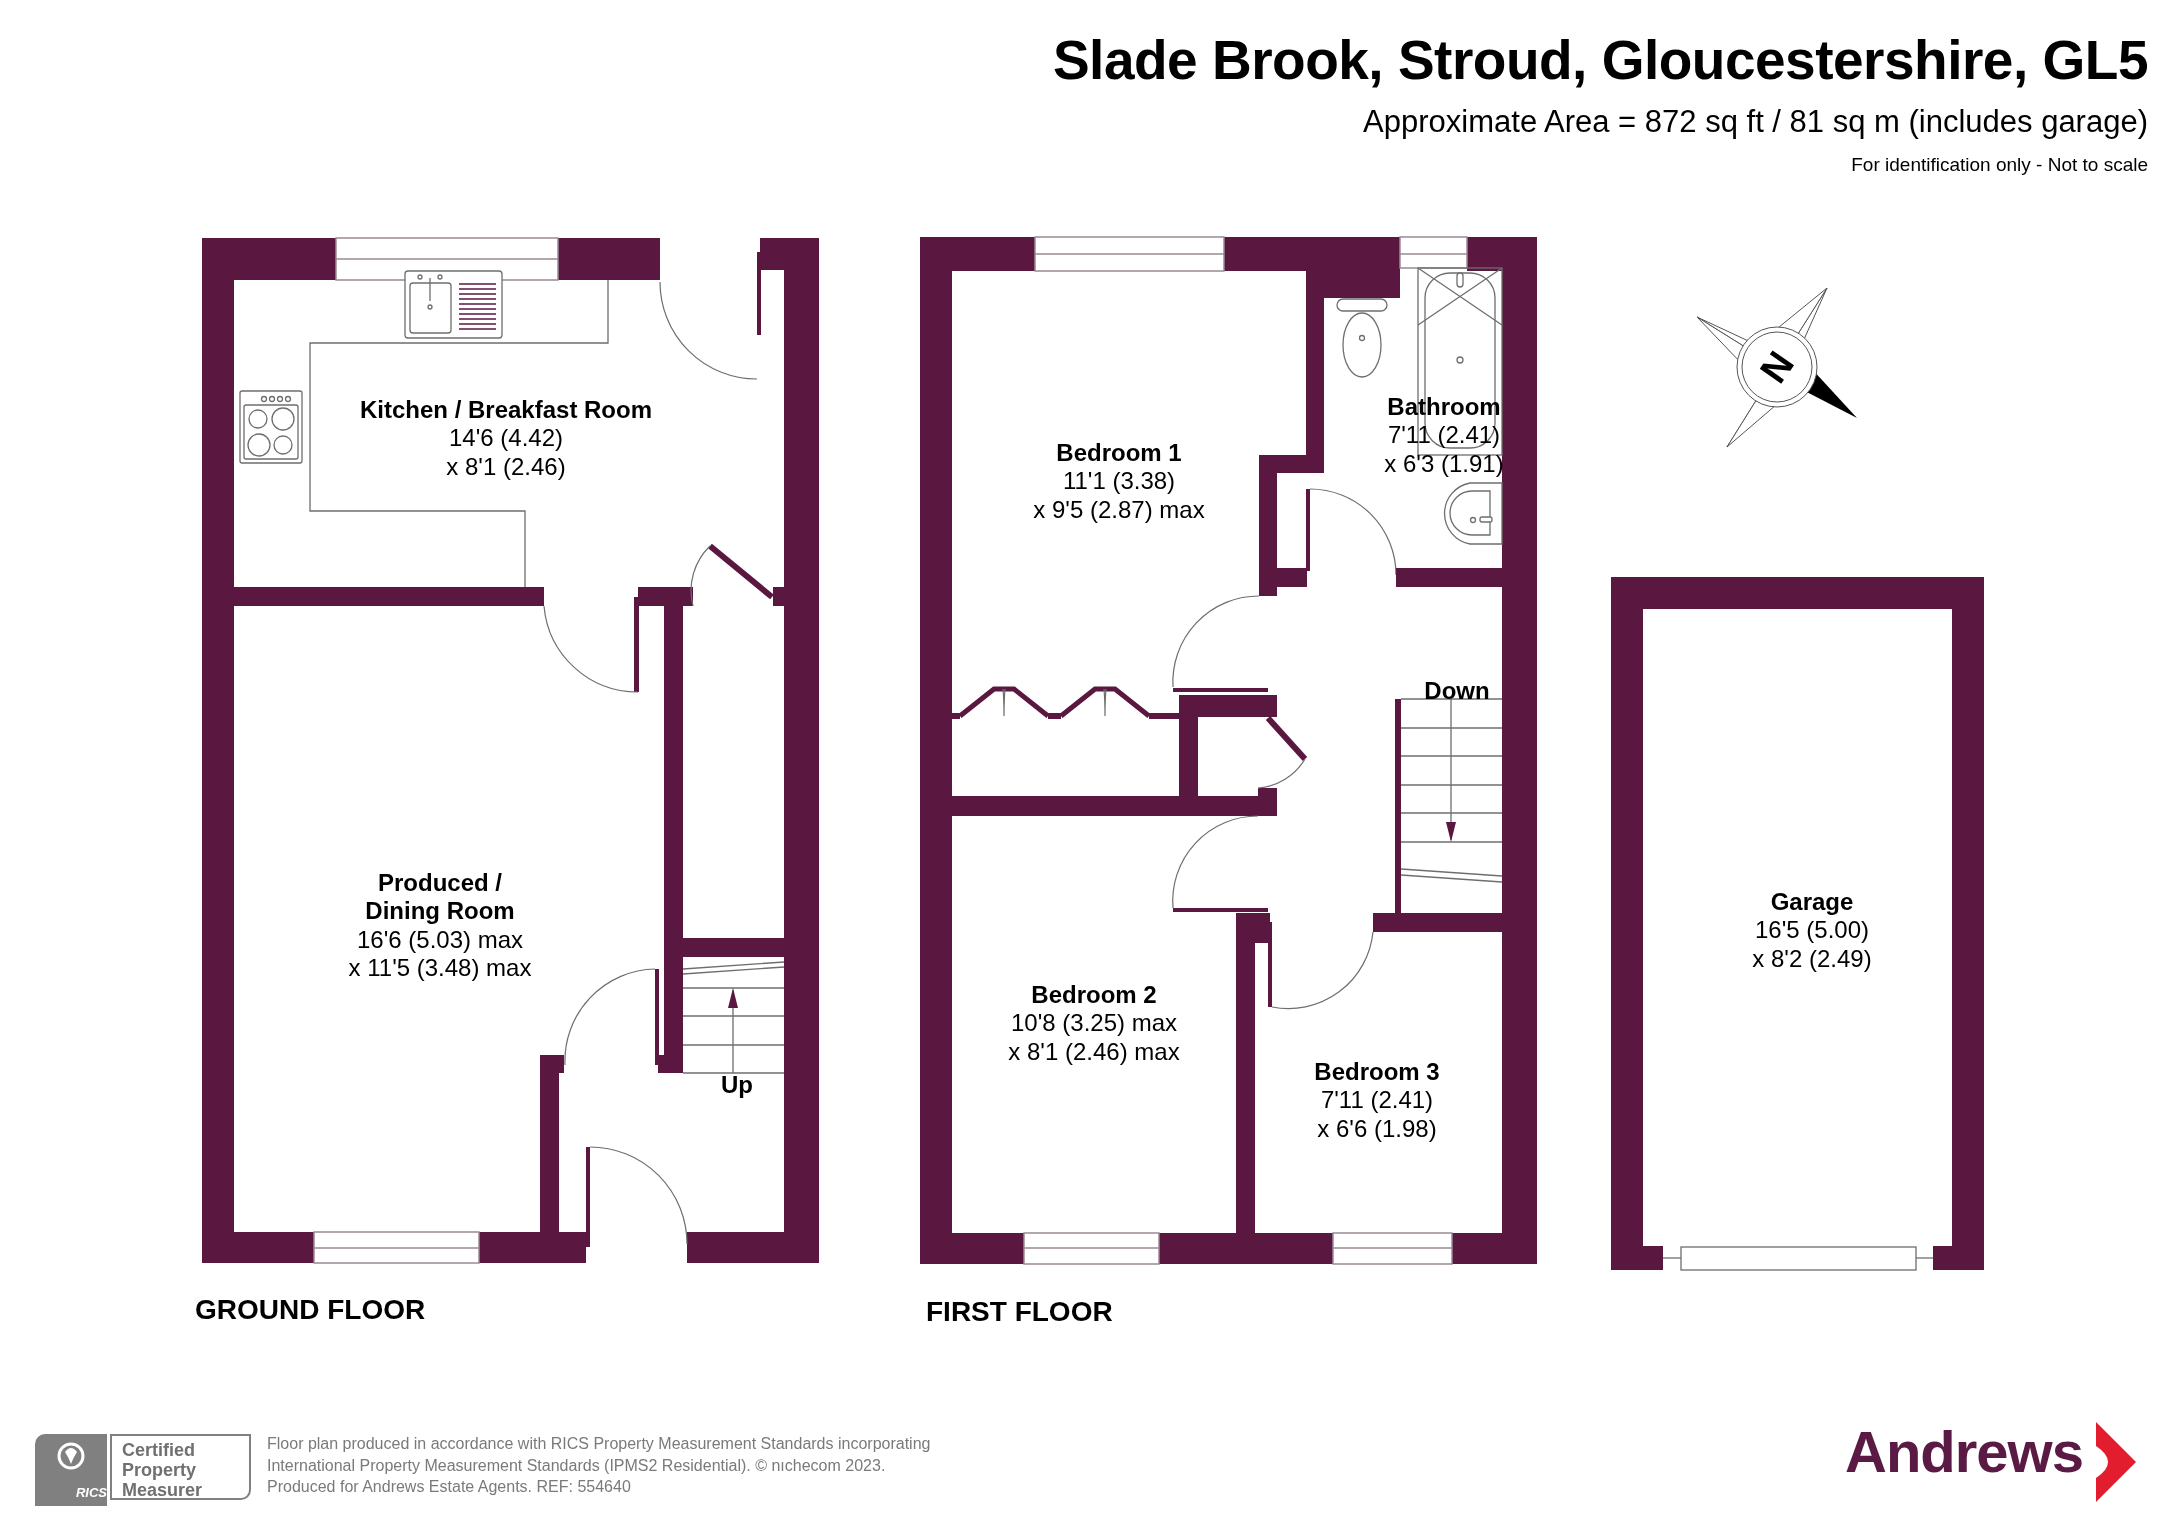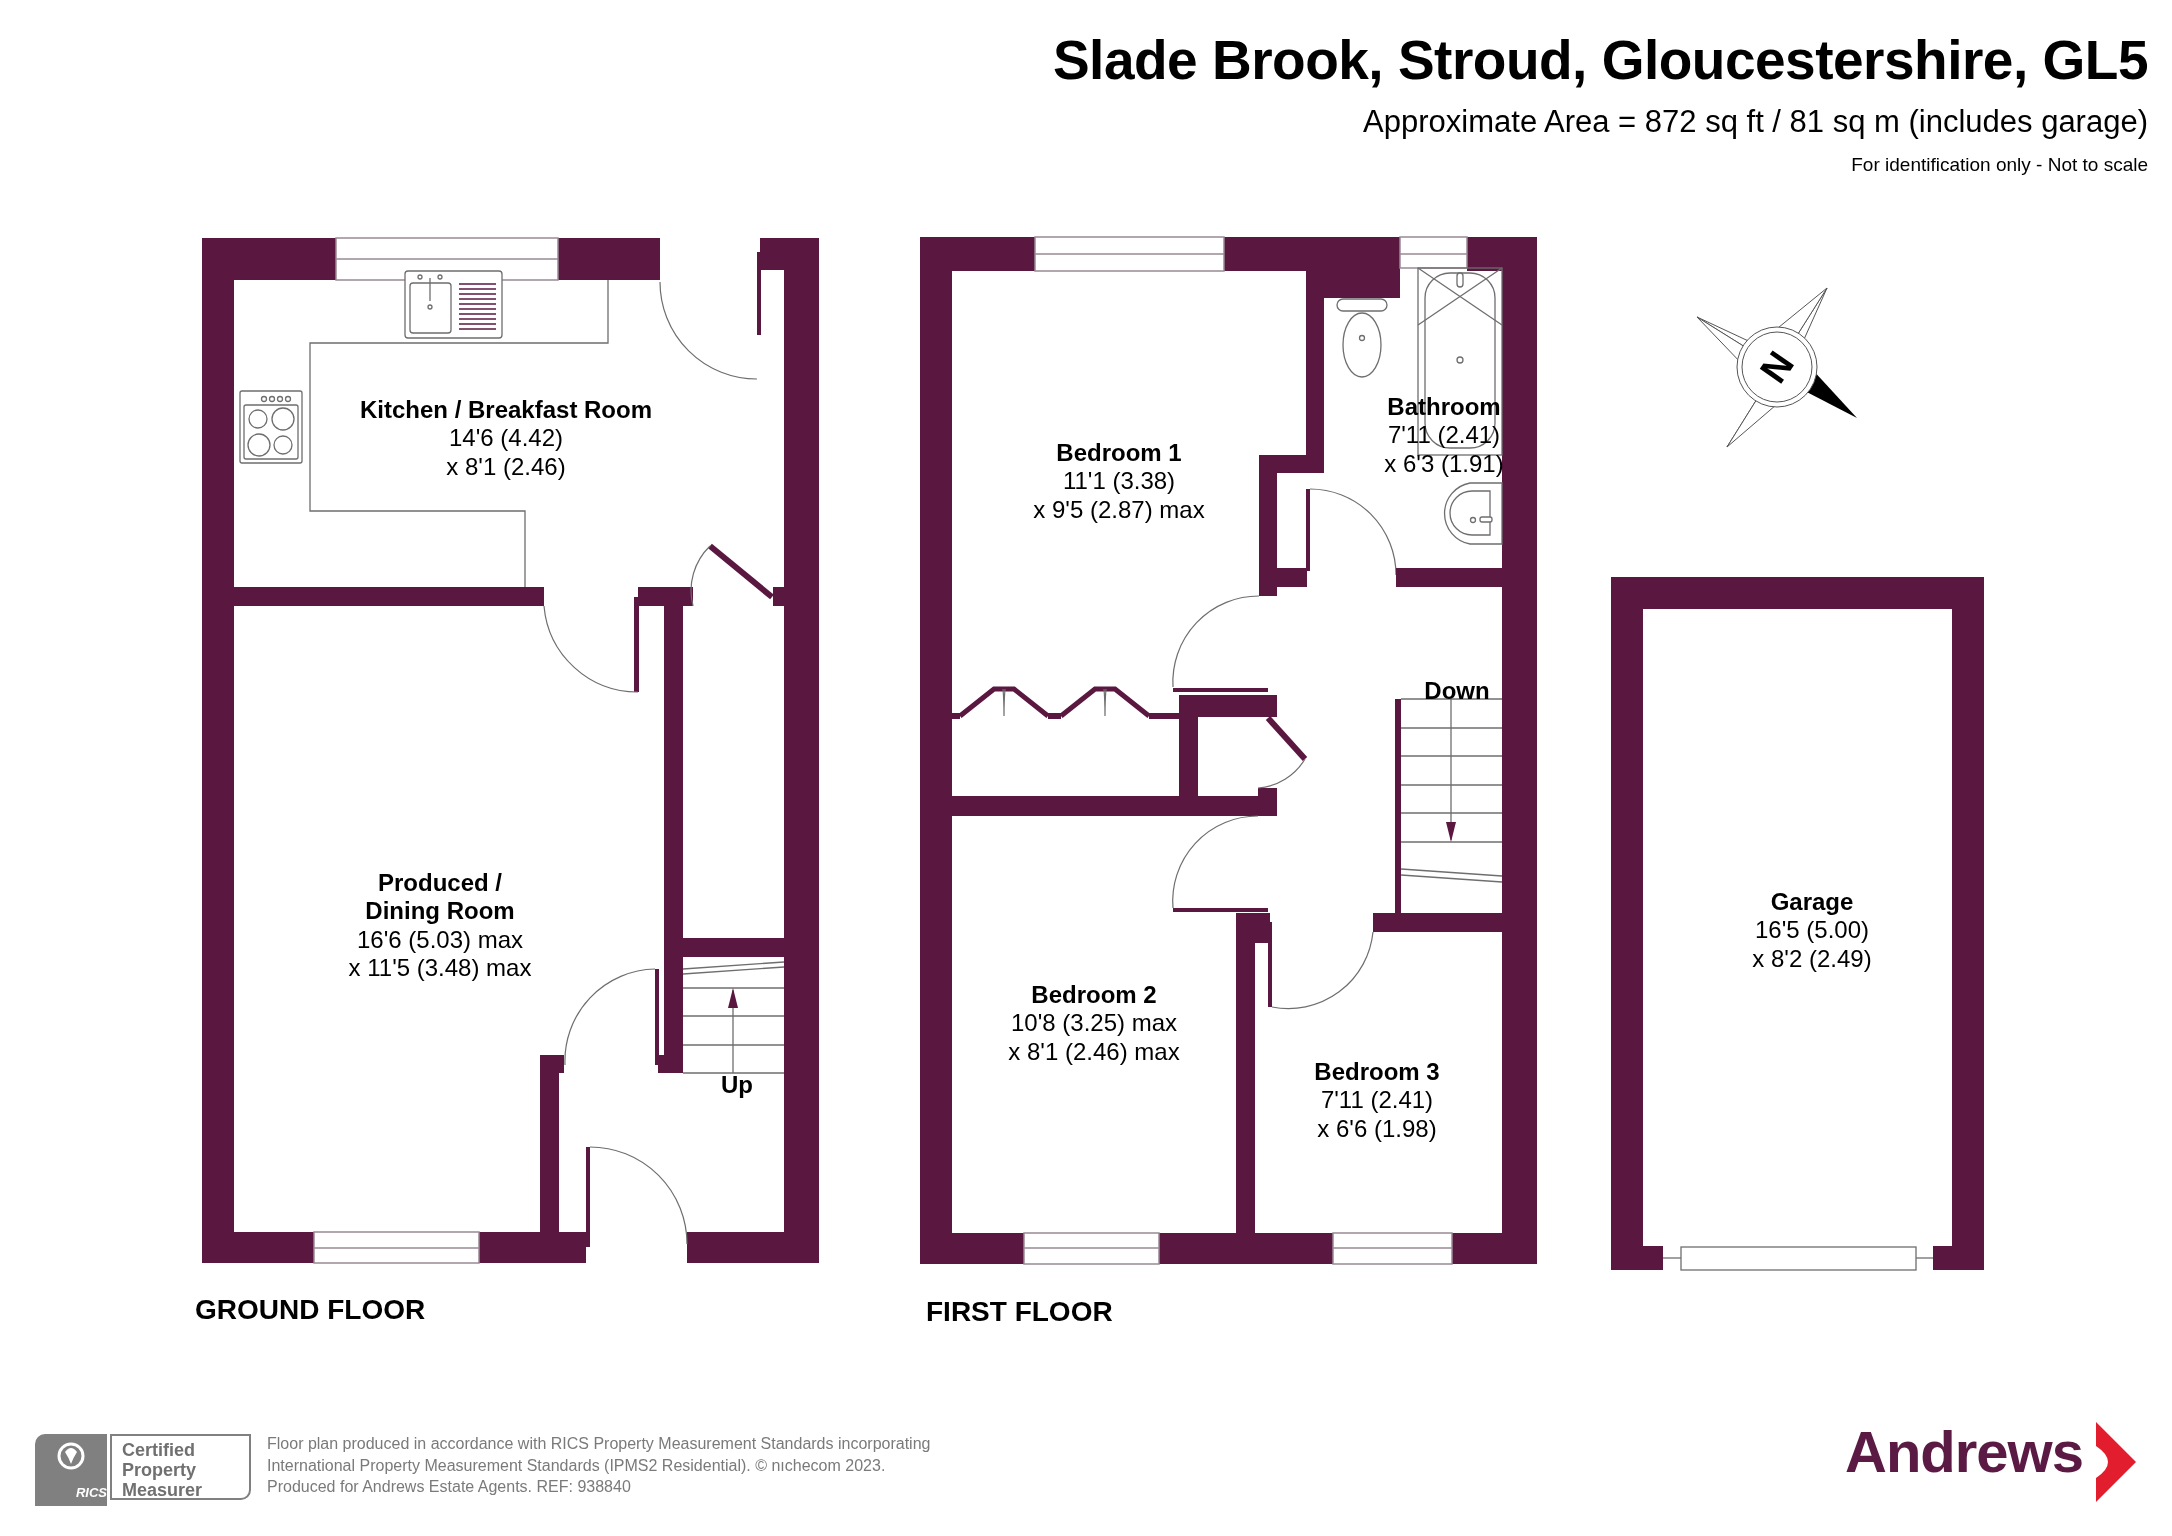--- a/index.html
+++ b/index.html
@@ -311,18 +311,18 @@
   </div>
   <div class="rics-box">
     <div class="c1">Certified</div>
     <div>Property</div>
     <div>Measurer</div>
   </div>
 </div>
 <div class="abs footer-text">
   <div>Floor plan produced in accordance with RICS Property Measurement Standards incorporating</div>
   <div>International Property Measurement Standards (IPMS2 Residential).   © nıchecom 2023.</div>
-  <div>Produced for Andrews Estate Agents.   REF:   938840</div>
+  <div>Produced for Andrews Estate Agents.   REF:   554640</div>
 </div>
 <div class="abs logo">Andrews</div>
 <svg class="abs" style="left:2094px; top:1420px;" width="44" height="84" viewBox="0 0 44 84">
   <path d="M2 2 L42 42 L2 82 L2 58 Q14 50 14 42 Q14 34 2 26 Z" fill="#e11d2e"></path>
 </svg>
 
 </body></html>

